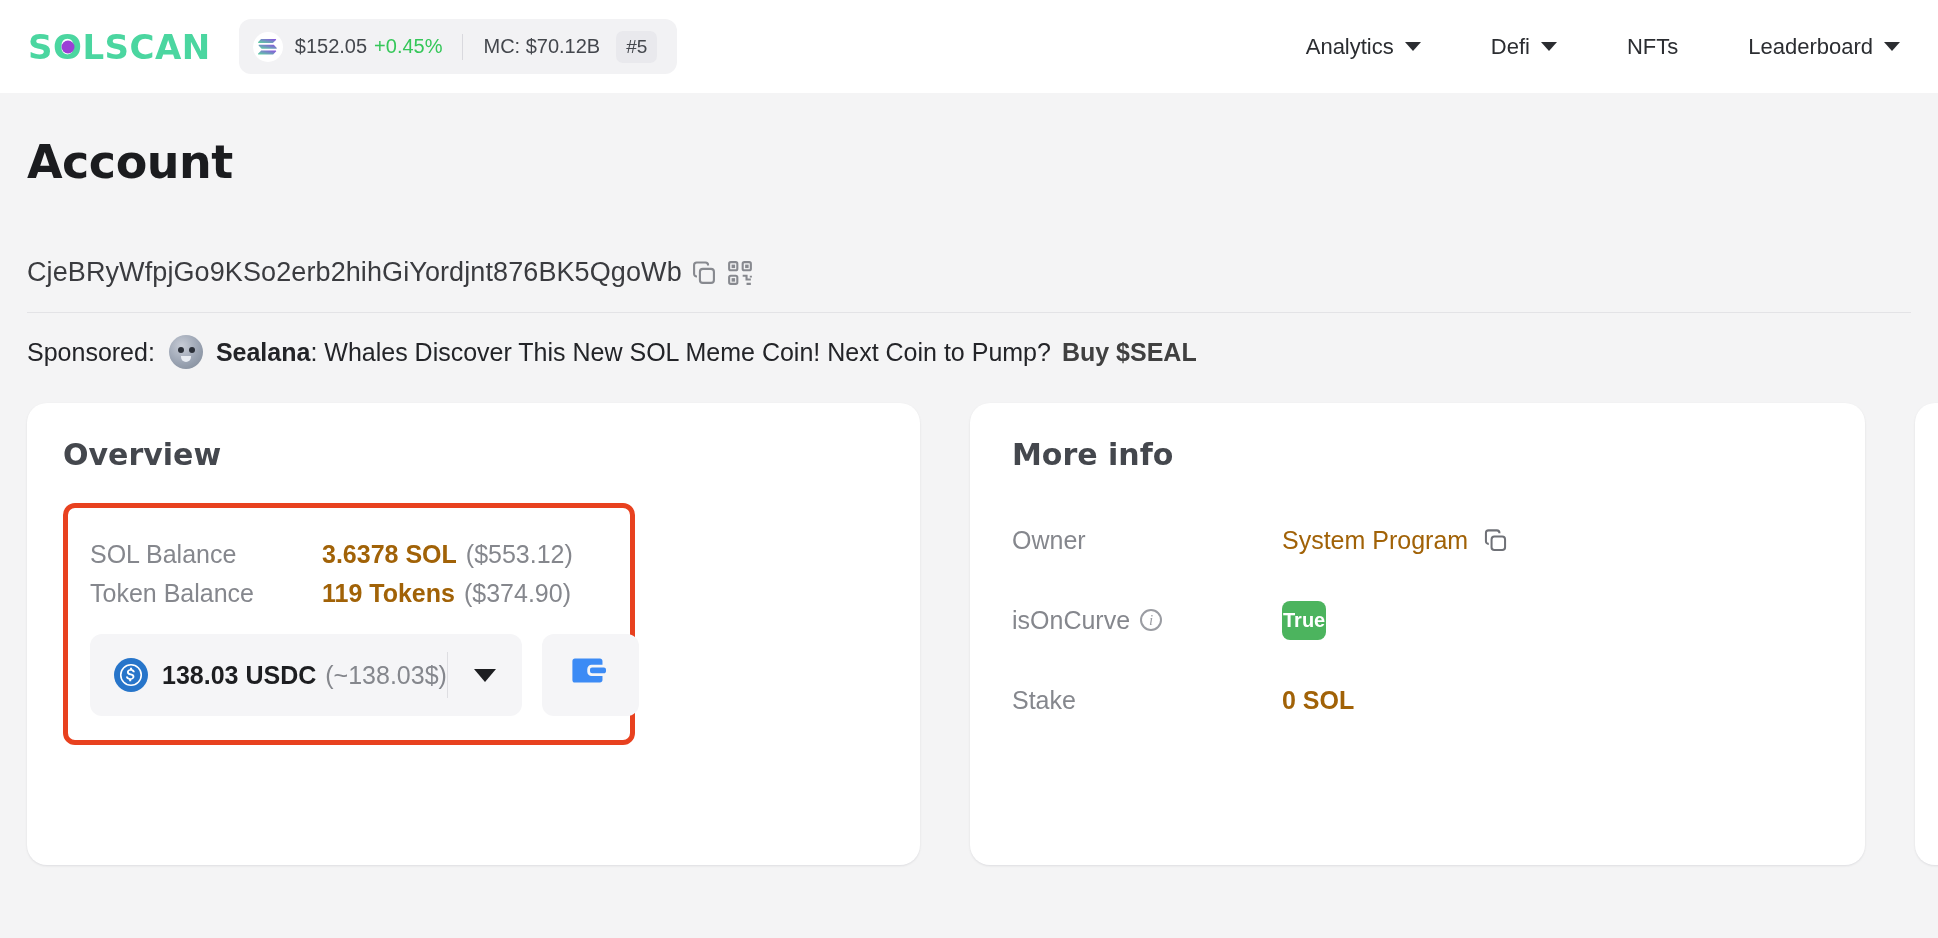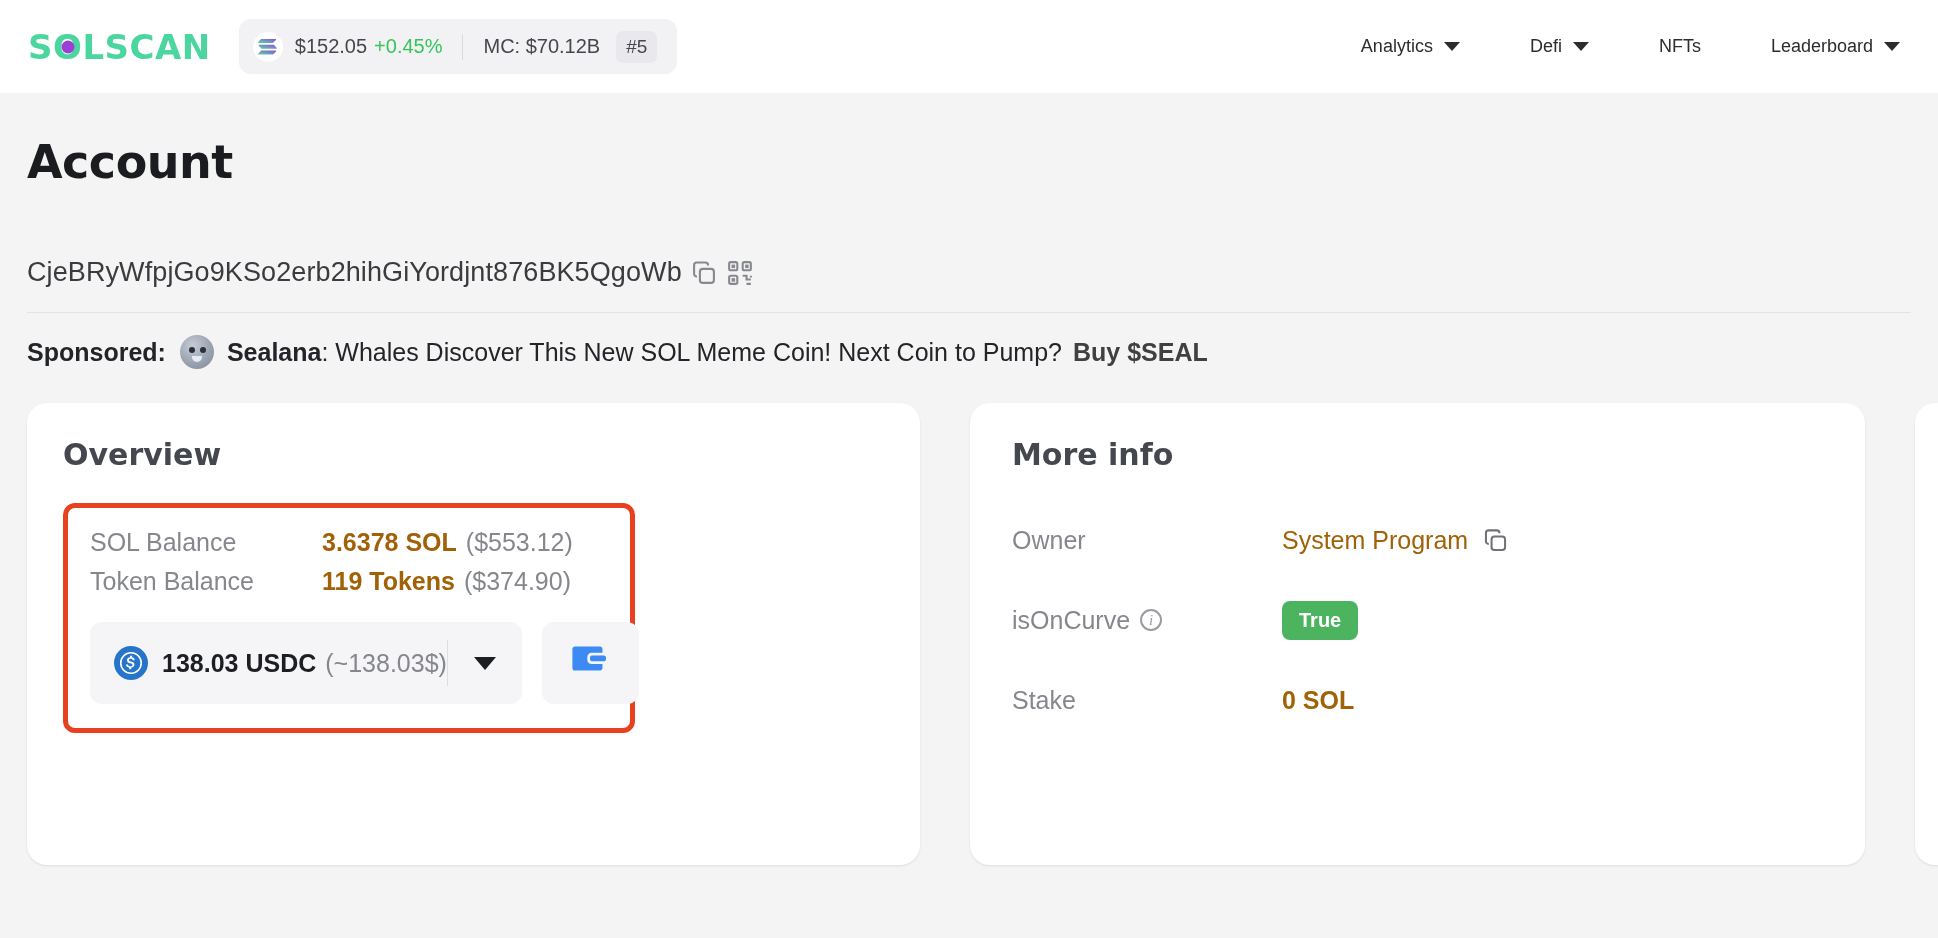--- a/index.html
+++ b/index.html
@@ -104,21 +104,21 @@
   .nav {
     margin-left: auto;
     display: flex;
     align-items: center;
     gap: 0;
   }
   .nav-item {
     display: flex;
     align-items: center;
     gap: 11px;
-    font-size: 18px;
+    font-size: 22px;
     color: #2b2d31;
     padding: 0 35px;
     cursor: pointer;
     white-space: nowrap;
   }
   .nav-item:last-child { padding-right: 10px; }
   .caret {
     width: 0; height: 0;
     border-left: 8px solid transparent;
     border-right: 8px solid transparent;
@@ -161,21 +161,21 @@
 
   .sponsored {
     display: flex;
     align-items: center;
     margin-top: 22px;
     font-size: 25px;
     color: #232428;
     gap: 0;
     white-space: nowrap;
   }
-  .sp-label { font-weight: 700; }
+  .sp-label { font-weight: 400; }
   .sp-avatar {
     width: 34px; height: 34px;
     border-radius: 50%;
     margin: 0 13px 0 14px;
     background: radial-gradient(circle at 38% 32%, #c7ccd6 0%, #9aa3b2 55%, #7d8795 100%);
     position: relative;
     flex: none;
     overflow: hidden;
   }
   .sp-avatar::before {
@@ -224,21 +224,21 @@
     font-weight: 800;
     color: #44474d;
     font-family: "DejaVu Sans", sans-serif;
   }
 
   
   .highlight-box {
     margin-top: 31px;
     border: 5px solid #e8411f;
     border-radius: 12px;
-    padding: 20px 22px 24px 22px;
+    padding: 32px 22px 24px 22px;
     width: 572px;
   }
 
   .bal-row {
     display: flex;
     align-items: baseline;
     margin-bottom: 10px;
   }
   .bal-label {
     font-size: 25px;
@@ -337,21 +337,21 @@
     font-size: 25px;
     font-weight: 700;
     color: #a16207;
   }
   .badge-true {
     background: #4cb45e;
     color: #fff;
     font-size: 20px;
     font-weight: 700;
     border-radius: 8px;
-    padding: 8px 17px;
+    padding: 8px 1px;
     display: inline-block;
   }
   .info-copy { margin-left: 14px; cursor: pointer; line-height: 0; }
   .info-circle {
     width: 22px; height: 22px;
     border: 2px solid #9a9ca2;
     border-radius: 50%;
     display: inline-flex;
     align-items: center; justify-content: center;
     font-size: 15px;

